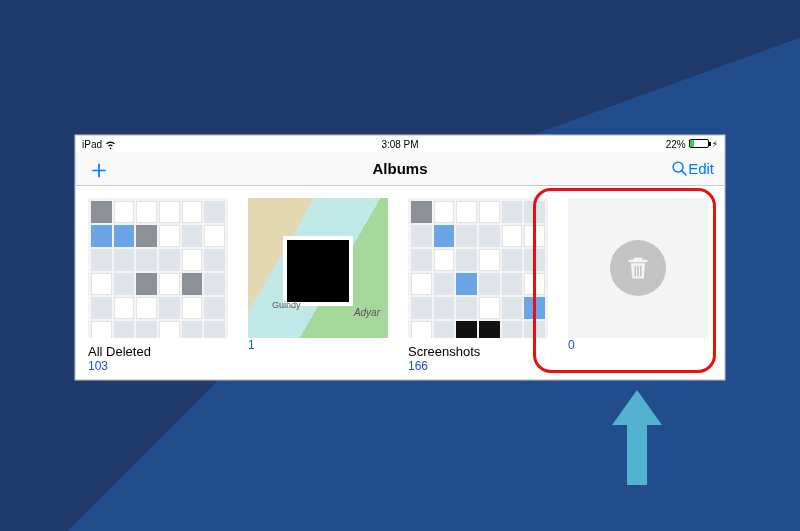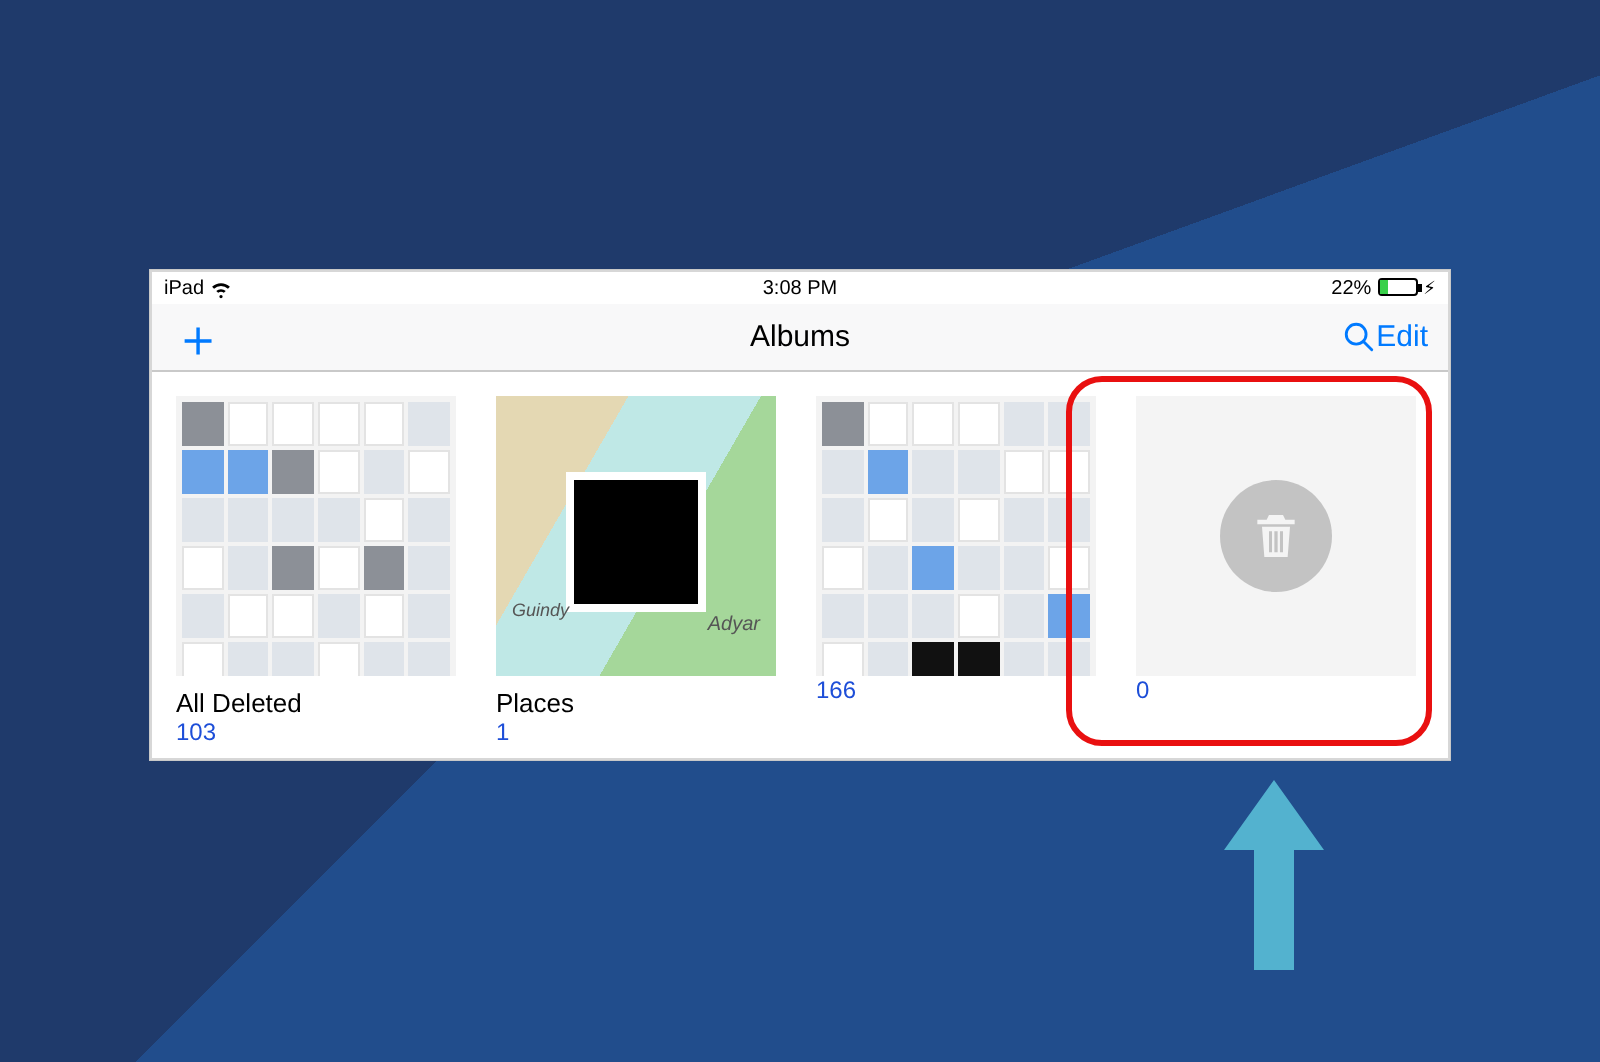--- a/index.html
+++ b/index.html
@@ -19,21 +19,21 @@
   .sb-left,.sb-right{display:flex;align-items:flex-start;gap:3px;}
   .sb-clock{position:absolute;left:50%;transform:translateX(-50%);font-weight:500;}
   .battery{width:20px;height:9px;border:1px solid #000;border-radius:2px;position:relative;}
   .battery::after{content:"";position:absolute;right:-3px;top:2px;width:2px;height:4px;background:#000;}
   .battery i{display:block;height:100%;width:22%;background:#39d04a;}
   .bolt{font-size:9px;}
   .wifi{width:11px;height:11px;}
   
   .navbar{height:34px;border-bottom:1px solid #c9c9c9;display:flex;align-items:center;
     justify-content:space-between;padding:0 10px;background:#f8f8f9;}
-  .nav-title{position:absolute;left:50%;transform:translateX(-50%);font-size:15px;font-weight:400;}
+  .nav-title{position:absolute;left:50%;transform:translateX(-50%);font-size:15px;font-weight:700;}
   .nav-left,.nav-right{display:flex;align-items:center;}
   .plus{color:#007aff;font-size:26px;font-weight:300;line-height:0;}
   .search-ico{color:#007aff;font-size:18px;line-height:0;}
   .edit{color:#007aff;font-size:15px;}
   
   .albums{display:flex;gap:20px;padding:12px 12px;}
   .album{width:140px;cursor:pointer;}
   .thumb{width:140px;height:140px;background:#f3f3f3;position:relative;overflow:hidden;}
   .album-name{font-size:13px;color:#000;margin-top:6px;}
   .album-count{font-size:12px;color:#1d4ed8;}
@@ -44,21 +44,21 @@
   .collage span.d{background:#8c9097;}
   .collage span.b{background:#6ca4e8;}
   .collage span.k{background:#111;}
   .collage span.w{background:#fff;border:1px solid #e3e3e3;}
   
   .map{background:linear-gradient(120deg,#e4d8b3 0 30%,#bfe8e6 30% 60%,#a5d79a 60% 100%);
     position:relative;}
   .map::before{content:"";position:absolute;left:35px;top:38px;width:62px;height:62px;background:#000;
     border:4px solid #fff;}
   .map-label1{position:absolute;right:8px;bottom:20px;font-size:10px;color:#555;font-style:italic;}
-  .map-label2{position:absolute;left:8px;bottom:28px;font-size:9px;color:#555;font-style:italic;text-align:center;}
+  .map-label2{position:absolute;left:24px;bottom:28px;font-size:9px;color:#555;text-align:center;}
   
   .trash-thumb{display:flex;align-items:center;justify-content:center;background:#f4f4f4;}
   .trash-circle{width:56px;height:56px;border-radius:50%;background:#c3c3c3;
     display:flex;align-items:center;justify-content:center;}
   
   .highlight{position:absolute;left:533px;top:188px;width:183px;height:185px;
     border:3px solid #e91010;border-radius:18px;pointer-events:none;}
   
   .arrow{position:absolute;left:612px;top:390px;pointer-events:none;}
 </style>
@@ -148,21 +148,20 @@
       </div>
       <div class="album-name">All Deleted</div>
       <div class="album-count">103</div>
     </div>
 
     <div class="album">
       <div class="thumb map">
         <span class="map-label1">Adyar</span>
         <span class="map-label2">Guindy</span>
       </div>
-      <div class="album-name">Places</div>
       <div class="album-count">1</div>
     </div>
 
     <div class="album">
       <div class="thumb">
         <div class="collage">
           <span class="d"></span>
             <span class="w"></span>
             <span class="w"></span>
             <span class="w"></span>
@@ -193,20 +192,21 @@
             <span></span>
             <span class="b"></span>
           <span class="w"></span>
             <span></span>
             <span class="k"></span>
             <span class="k"></span>
             <span></span>
             <span></span>
         </div>
       </div>
+      <div class="album-name">Screenshots</div>
       <div class="album-count">166</div>
     </div>
 
     <div class="album">
       <div class="thumb trash-thumb">
         <div class="trash-circle">
           <svg width="28" height="28" viewBox="0 0 24 24">
             <path fill="#f4f4f4" d="M9 3h6l1 2h4v2H4V5h4l1-2zM6 8h12l-1 13H7L6 8zm3 2v9h1.3V10H9zm2.3 0v9h1.4V10h-1.4zm2.4 0v9H15V10h-1.3z"></path>
           </svg>
         </div>

